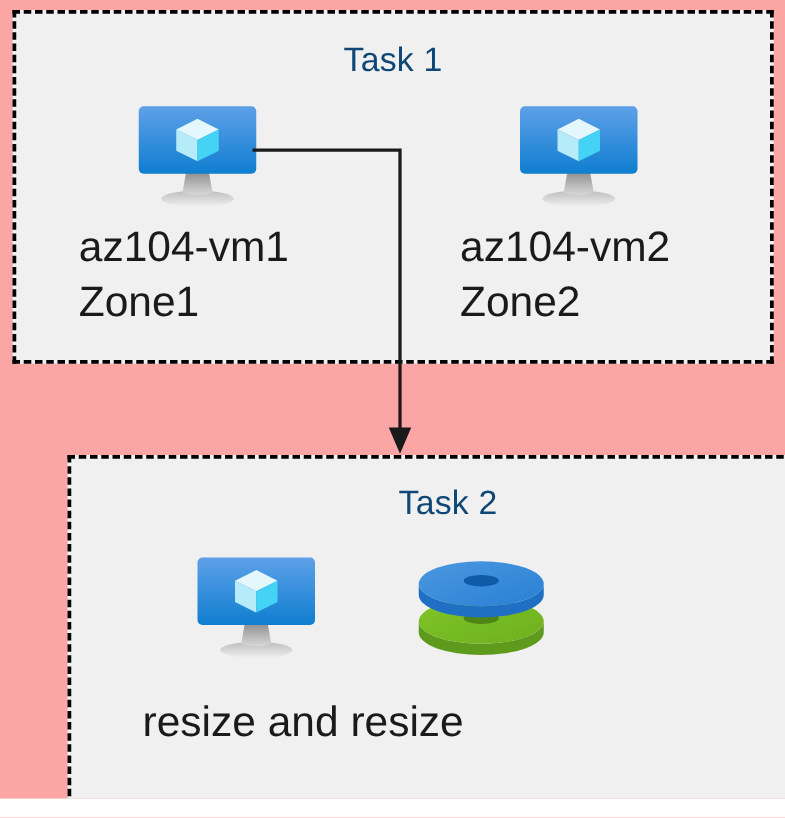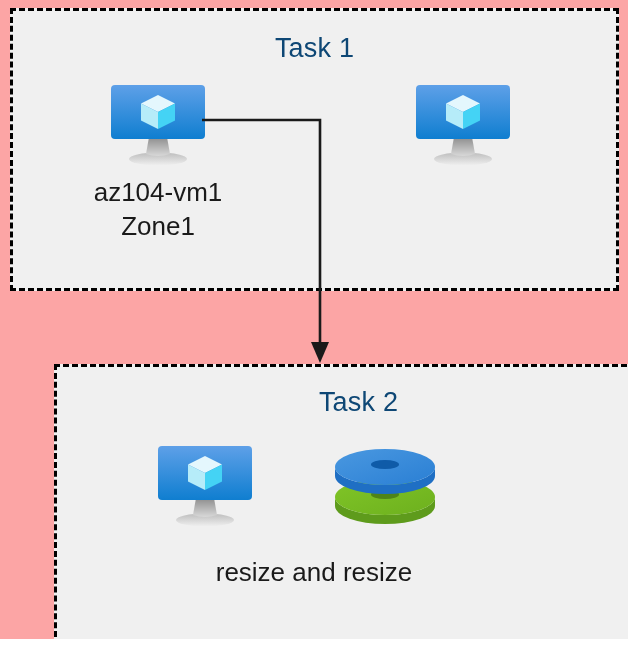--- a/index.html
+++ b/index.html
@@ -53,23 +53,23 @@
   .disk-icon {
     position: absolute;
     width: 104px;
     height: 84px;
   }
   .disk-icon svg { display: block; width: 100%; height: 100%; }
 
   
   .node-caption {
     position: absolute;
-    text-align: center;
+    text-align: left;
     color: #1a1a1a;
-    font-size: 26px;
+    font-size: 34px;
     line-height: 1.30;
     font-family: "Liberation Sans", sans-serif;
     white-space: pre-line;
   }
 
   
   #connector {
     position: absolute;
     left: 0;
     top: 0;
@@ -141,20 +141,22 @@
       <path d="M41 55 L59 55 L62 72 Q50 76 38 72 Z" fill="url(#g-stand2)"></path>
       <rect x="3" y="3" width="94" height="54" rx="4" ry="4" fill="url(#g-screen2)"></rect>
       <g transform="translate(50,30)">
         <polygon points="0,-17 17,-8.5 0,0 -17,-8.5" fill="#e4f7fd"></polygon>
         <polygon points="-17,-8.5 0,0 0,17 -17,8.5" fill="#b6ecf9"></polygon>
         <polygon points="0,0 17,-8.5 17,8.5 0,17" fill="#44d3f5"></polygon>
       </g>
     </svg>
   </div>
 
+  <div class="node-caption" style="left:368px; top:176px; width:190px;">az104-vm2
+Zone2</div>
 
   <svg id="connector" viewBox="0 0 628 654" xmlns="http://www.w3.org/2000/svg">
     <path d="M202 120 L320 120 L320 348" fill="none" stroke="#1a1a1a" stroke-width="2.6"></path>
     <polygon points="320,363 311,342 329,342" fill="#1a1a1a"></polygon>
   </svg>
 
   <div id="task2-box" class="task-box">
     <div id="task2-title" class="task-title">Task 2</div>
   </div>
 

